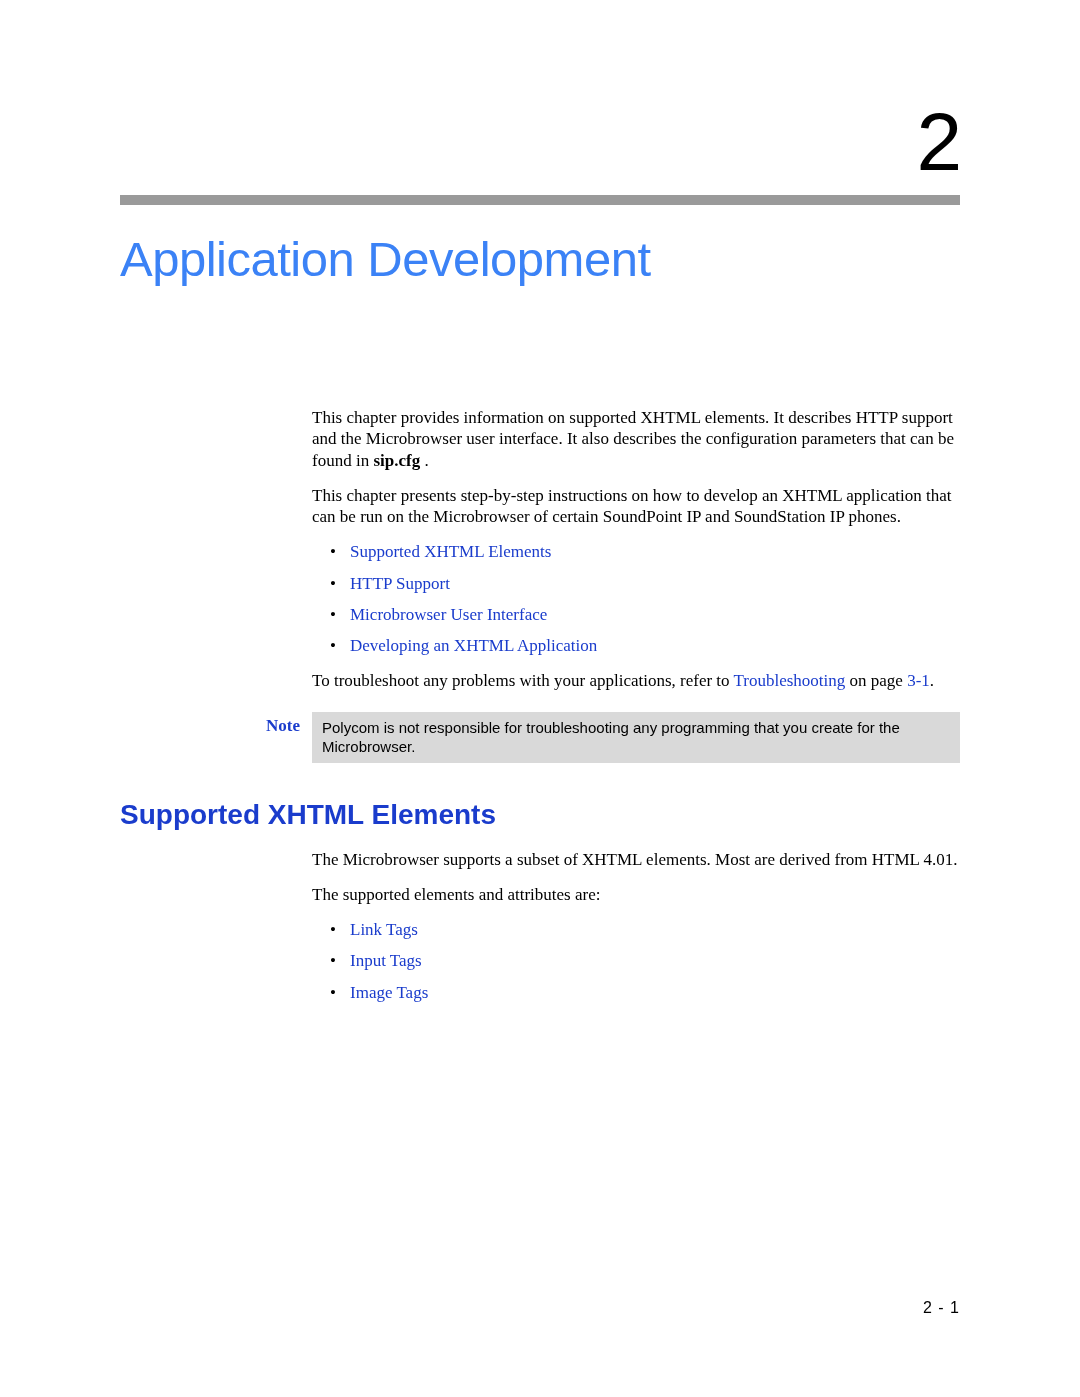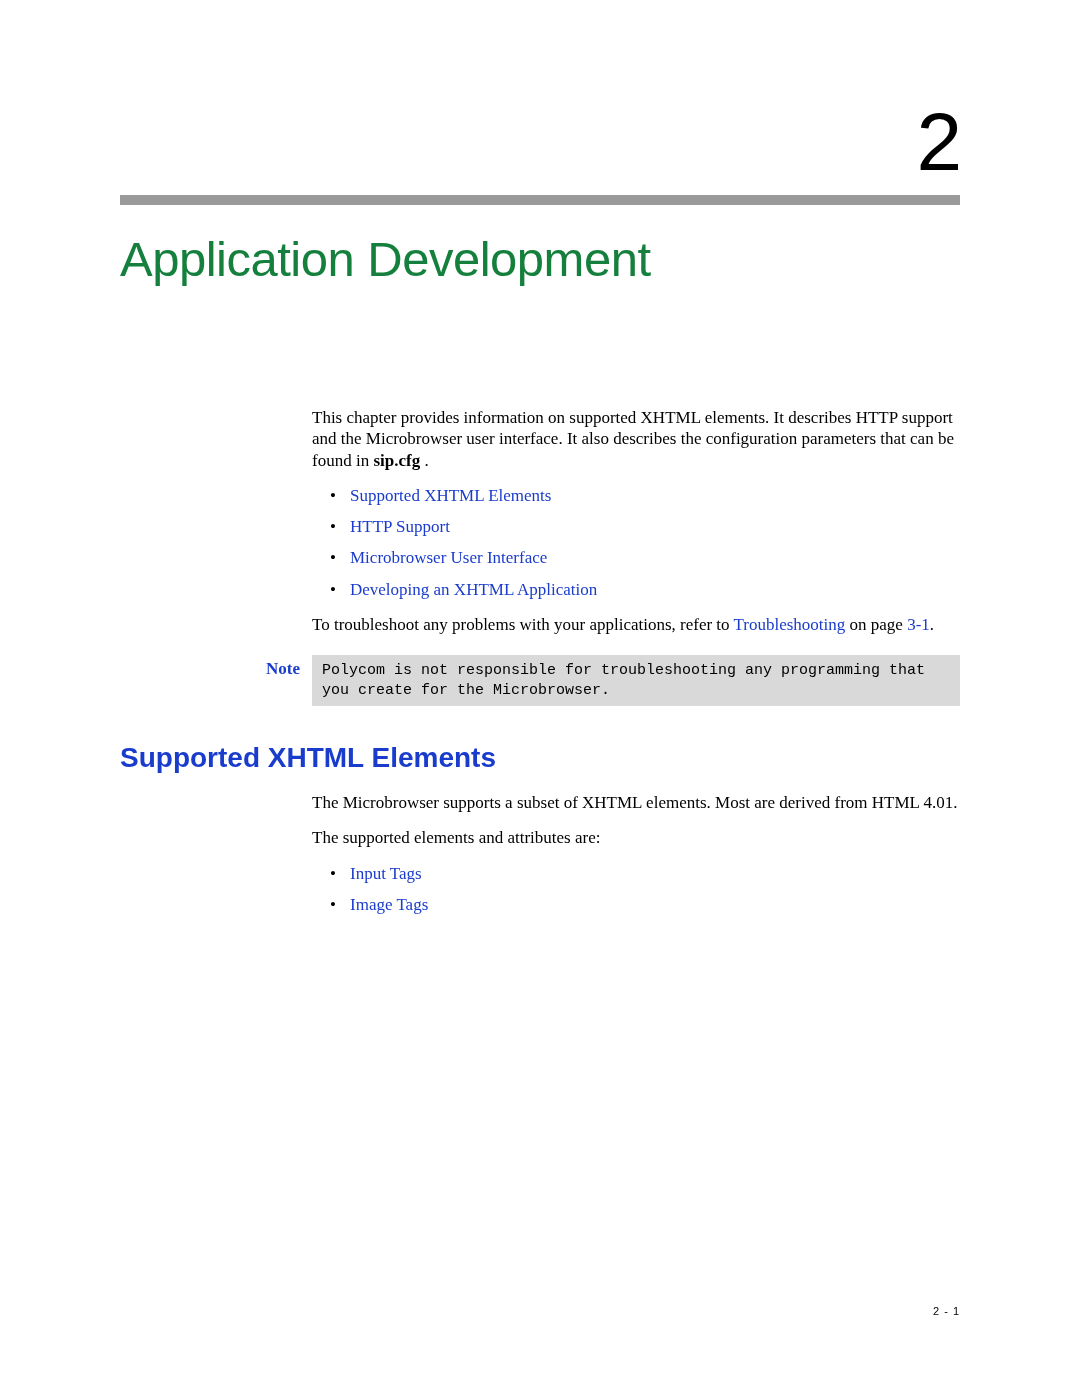--- a/index.html
+++ b/index.html
@@ -26,21 +26,21 @@
   .hr-bar {
     height: 10px;
     background: #9a9a9a;
     width: 100%;
     margin-bottom: 26px;
   }
   .chapter-title {
     font-family: "Futura", "Century Gothic", Arial, sans-serif;
     font-size: 49px;
     font-weight: 300;
-    color: #15803d;
+    color: #3b82f6;
     margin-bottom: 120px;
     letter-spacing: -0.5px;
   }
   .body-block {
     margin-left: 192px;
     font-size: 17px;
     line-height: 1.25;
   }
   .para {
     margin-bottom: 14px;
@@ -77,53 +77,54 @@
     font-family: "Palatino Linotype", Georgia, serif;
     font-weight: bold;
     color: #1a3ccc;
     font-size: 17px;
     padding-top: 4px;
   }
   .note-box {
     flex: 1;
     background: #d9d9d9;
     padding: 6px 10px 6px 10px;
-    font-family: Liberation Mono, monospace;
+    font-family: Liberation Sans, sans-serif;
     font-size: 15px;
     line-height: 1.3;
   }
   .section-heading {
     font-family: "Futura", "Century Gothic", Arial, sans-serif;
     font-size: 28px;
     font-weight: 600;
     color: #1a3ccc;
     margin: 0 0 18px 0;
   }
   .footer-pagenum {
     position: absolute;
     bottom: 80px;
     right: 120px;
     font-family: Arial, Helvetica, sans-serif;
-    font-size: 11px;
+    font-size: 16px;
     color: #000;
     letter-spacing: 1px;
   }
 </style>
 </head>
 <body>
 
 <div class="page">
   <div class="chapter-number">2</div>
   <div class="hr-bar"></div>
   <div class="chapter-title">Application Development</div>
 
   <div class="body-block">
     <p class="para">
       <span>This chapter provides information on supported XHTML elements. It describes HTTP support and the Microbrowser user interface. It also describes the configuration parameters that can be found in </span><span class="bold-inline">sip.cfg</span><span> .</span>
     </p>
+    <p class="para">This chapter presents step-by-step instructions on how to develop an XHTML application that can be run on the Microbrowser of certain SoundPoint IP and SoundStation IP phones.</p>
     <ul class="bullet-list">
       <li><span class="link">Supported XHTML Elements</span></li>
       <li><span class="link">HTTP Support</span></li>
       <li><span class="link">Microbrowser User Interface</span></li>
       <li><span class="link">Developing an XHTML Application</span></li>
     </ul>
     <p class="para">
       <span>To troubleshoot any problems with your applications, refer to </span><span class="link">Troubleshooting</span><span> on page </span><span class="link">3-1</span><span>.</span>
     </p>
   </div>
@@ -132,19 +133,20 @@
     <div class="note-label">Note</div>
     <div class="note-box">Polycom is not responsible for troubleshooting any programming that you create for the Microbrowser.</div>
   </div>
 
   <h2 class="section-heading">Supported XHTML Elements</h2>
 
   <div class="body-block">
     <p class="para">The Microbrowser supports a subset of XHTML elements. Most are derived from HTML 4.01.</p>
     <p class="para">The supported elements and attributes are:</p>
     <ul class="bullet-list">
+      <li><span class="link">Link Tags</span></li>
       <li><span class="link">Input Tags</span></li>
       <li><span class="link">Image Tags</span></li>
     </ul>
   </div>
 </div>
 
 <div class="footer-pagenum">2 - 1</div>
 
 </body></html>

